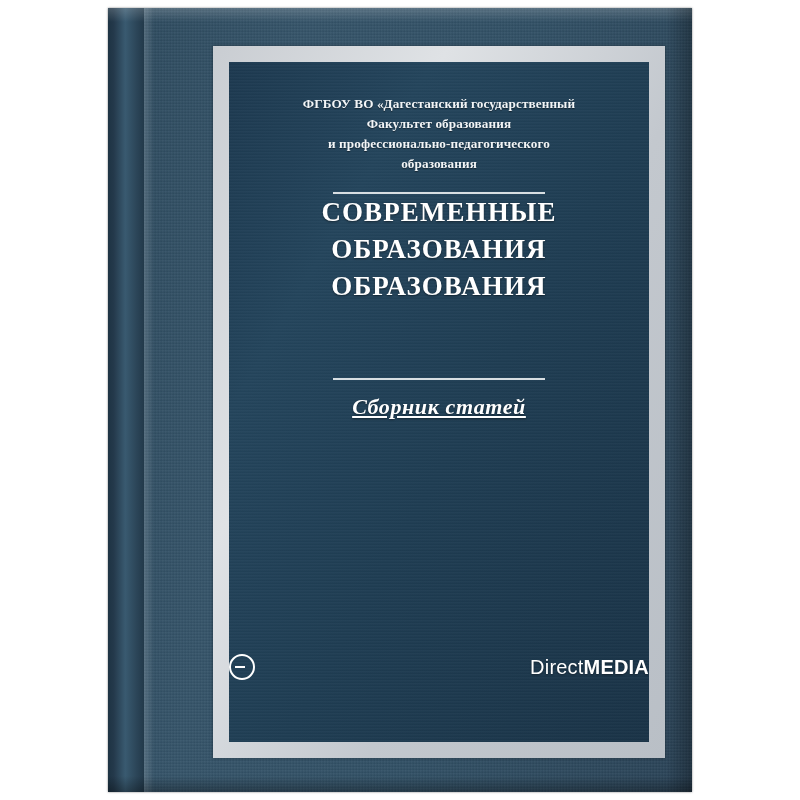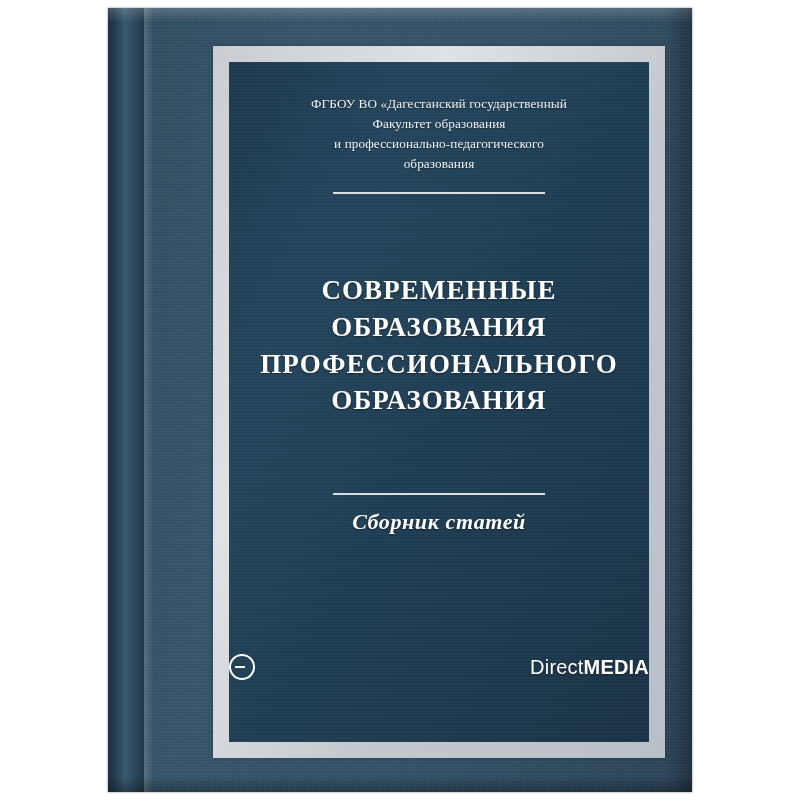--- a/index.html
+++ b/index.html
@@ -127,41 +127,40 @@
     inset: 0;
     padding: 26px 30px 0 30px;
     box-sizing: border-box;
     text-align: center;
   }
 
   
   .imprint {
     margin-top: 6px;
     font-family: "Liberation Serif", serif;
-    font-weight: normal;
+    font-weight: bold;
     font-size: 13.2px;
     line-height: 1.52;
     letter-spacing: 0.1px;
     color: #f2f5f7;
     text-shadow: 0 1px 1px rgba(0,0,0,0.45);
   }
   .imprint .l1 { white-space: nowrap; }
   .imprint .l2, .imprint .l3, .imprint .l4, .imprint .l5 { white-space: nowrap; }
 
   .rule {
     width: 212px;
     height: 2px;
     margin: 18px auto 0 auto;
     background: #e7ebee;
     opacity: 0.92;
   }
 
   
   .title {
-    margin-top: 78px;
     font-family: "Liberation Serif", serif;
     font-weight: bold;
     font-size: 27px;
     line-height: 1.36;
     letter-spacing: 1.1px;
     color: #ffffff;
     text-shadow: 0 1px 2px rgba(0,0,0,0.45);
   }
   .title div { white-space: nowrap; }
 
@@ -175,20 +174,21 @@
   }
   .subtitle {
     margin-top: 14px;
     font-family: "Liberation Serif", serif;
     font-style: italic;
     font-weight: bold;
     font-size: 22px;
     letter-spacing: 0.6px;
     color: #ffffff;
     text-shadow: 0 1px 2px rgba(0,0,0,0.45);
+    text-decoration: underline;
   }
 
   
   .logo {
     position: absolute;
     left: 0;
     right: 0;
     bottom: 62px;
     display: flex;
     align-items: center;
@@ -245,21 +245,20 @@
             <div class="l3">Факультет образования</div>
             <div class="l4">и профессионально-педагогического</div>
             <div class="l5">образования</div>
           </div>
 
           <div class="rule"></div>
 
           <div class="title">
             <div>СОВРЕМЕННЫЕ</div>
             <div>ОБРАЗОВАНИЯ</div>
-            <div>ПРОФЕССИОНАЛЬНОГО</div>
             <div>ОБРАЗОВАНИЯ</div>
           </div>
 
           <div class="sub-rule"></div>
 
           <div class="subtitle">Сборник статей</div>
 
           <div class="logo">
             <span class="logo-mark"></span>
             <span class="logo-text">

